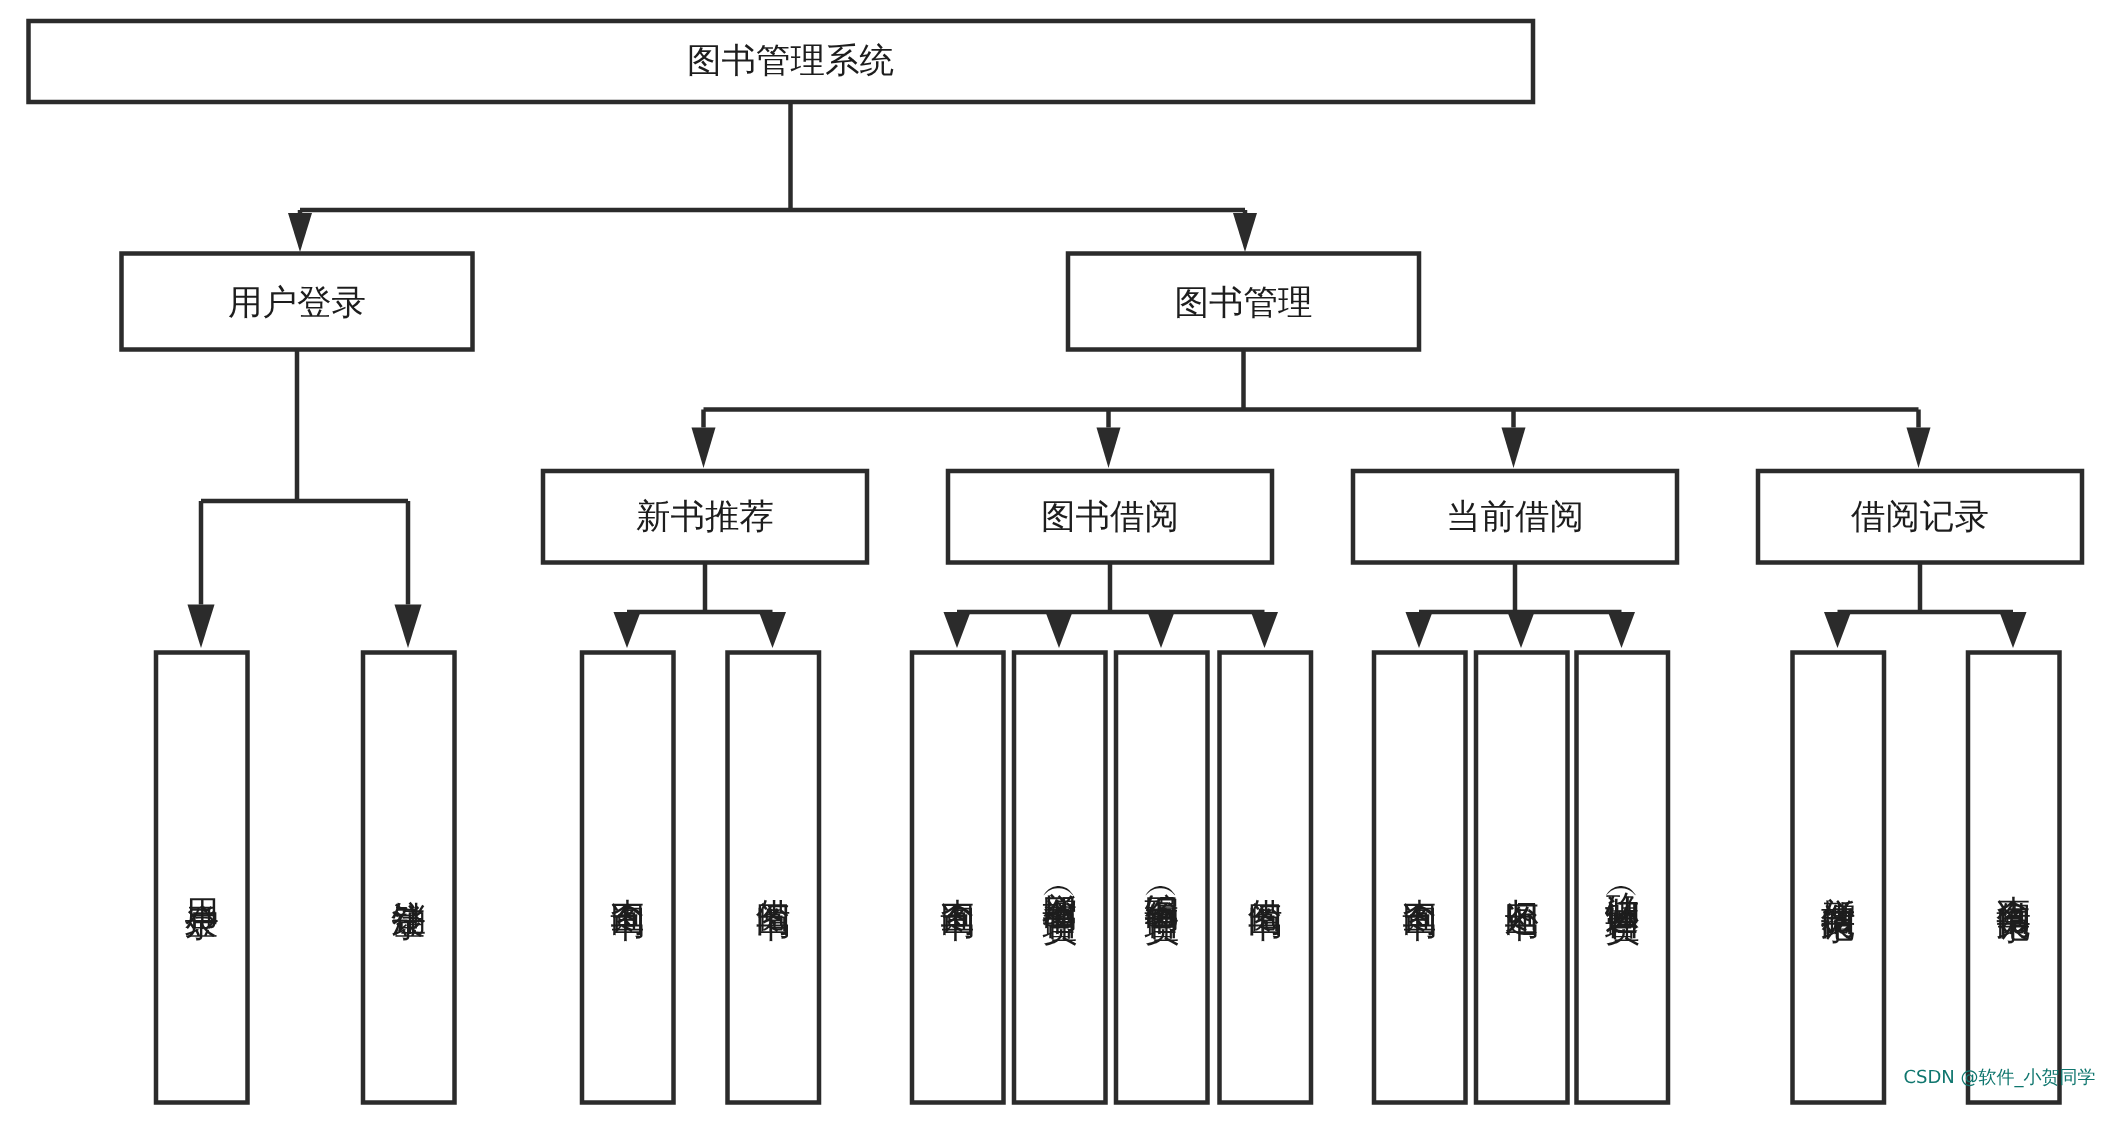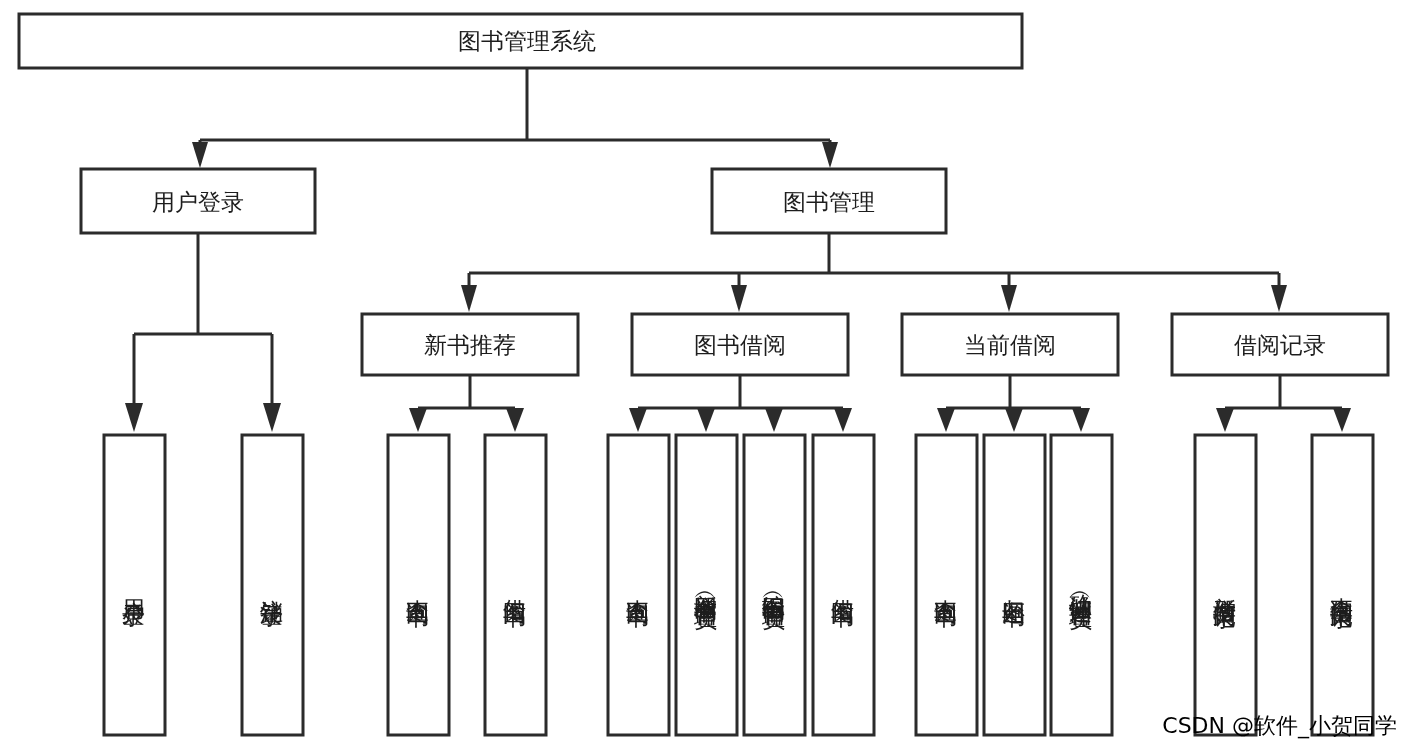--- a/index.html
+++ b/index.html
@@ -59,24 +59,24 @@
     font-size: 23px;
     fill: #1d1d1d;
     writing-mode: vertical-rl;
     text-orientation: upright;
     text-anchor: middle;
     letter-spacing: 2px;
   }
   .watermark {
     position: absolute;
     right: 8px;
-    bottom: 6px;
-    font-family: "DejaVu Sans", "Liberation Sans", sans-serif;
-    font-size: 22px;
-    color: #000000;
+    bottom: 20px;
+    font-family: "DejaVu Sans", "Liberation Sans", sans-serif;
+    font-size: 12px;
+    color: #0f766e;
     white-space: nowrap;
     pointer-events: none;
   }
 </style>
 </head>
 <body>
 
 <div id="diagram-root">
 
   <svg class="diagram" viewBox="0 0 1405 747">

